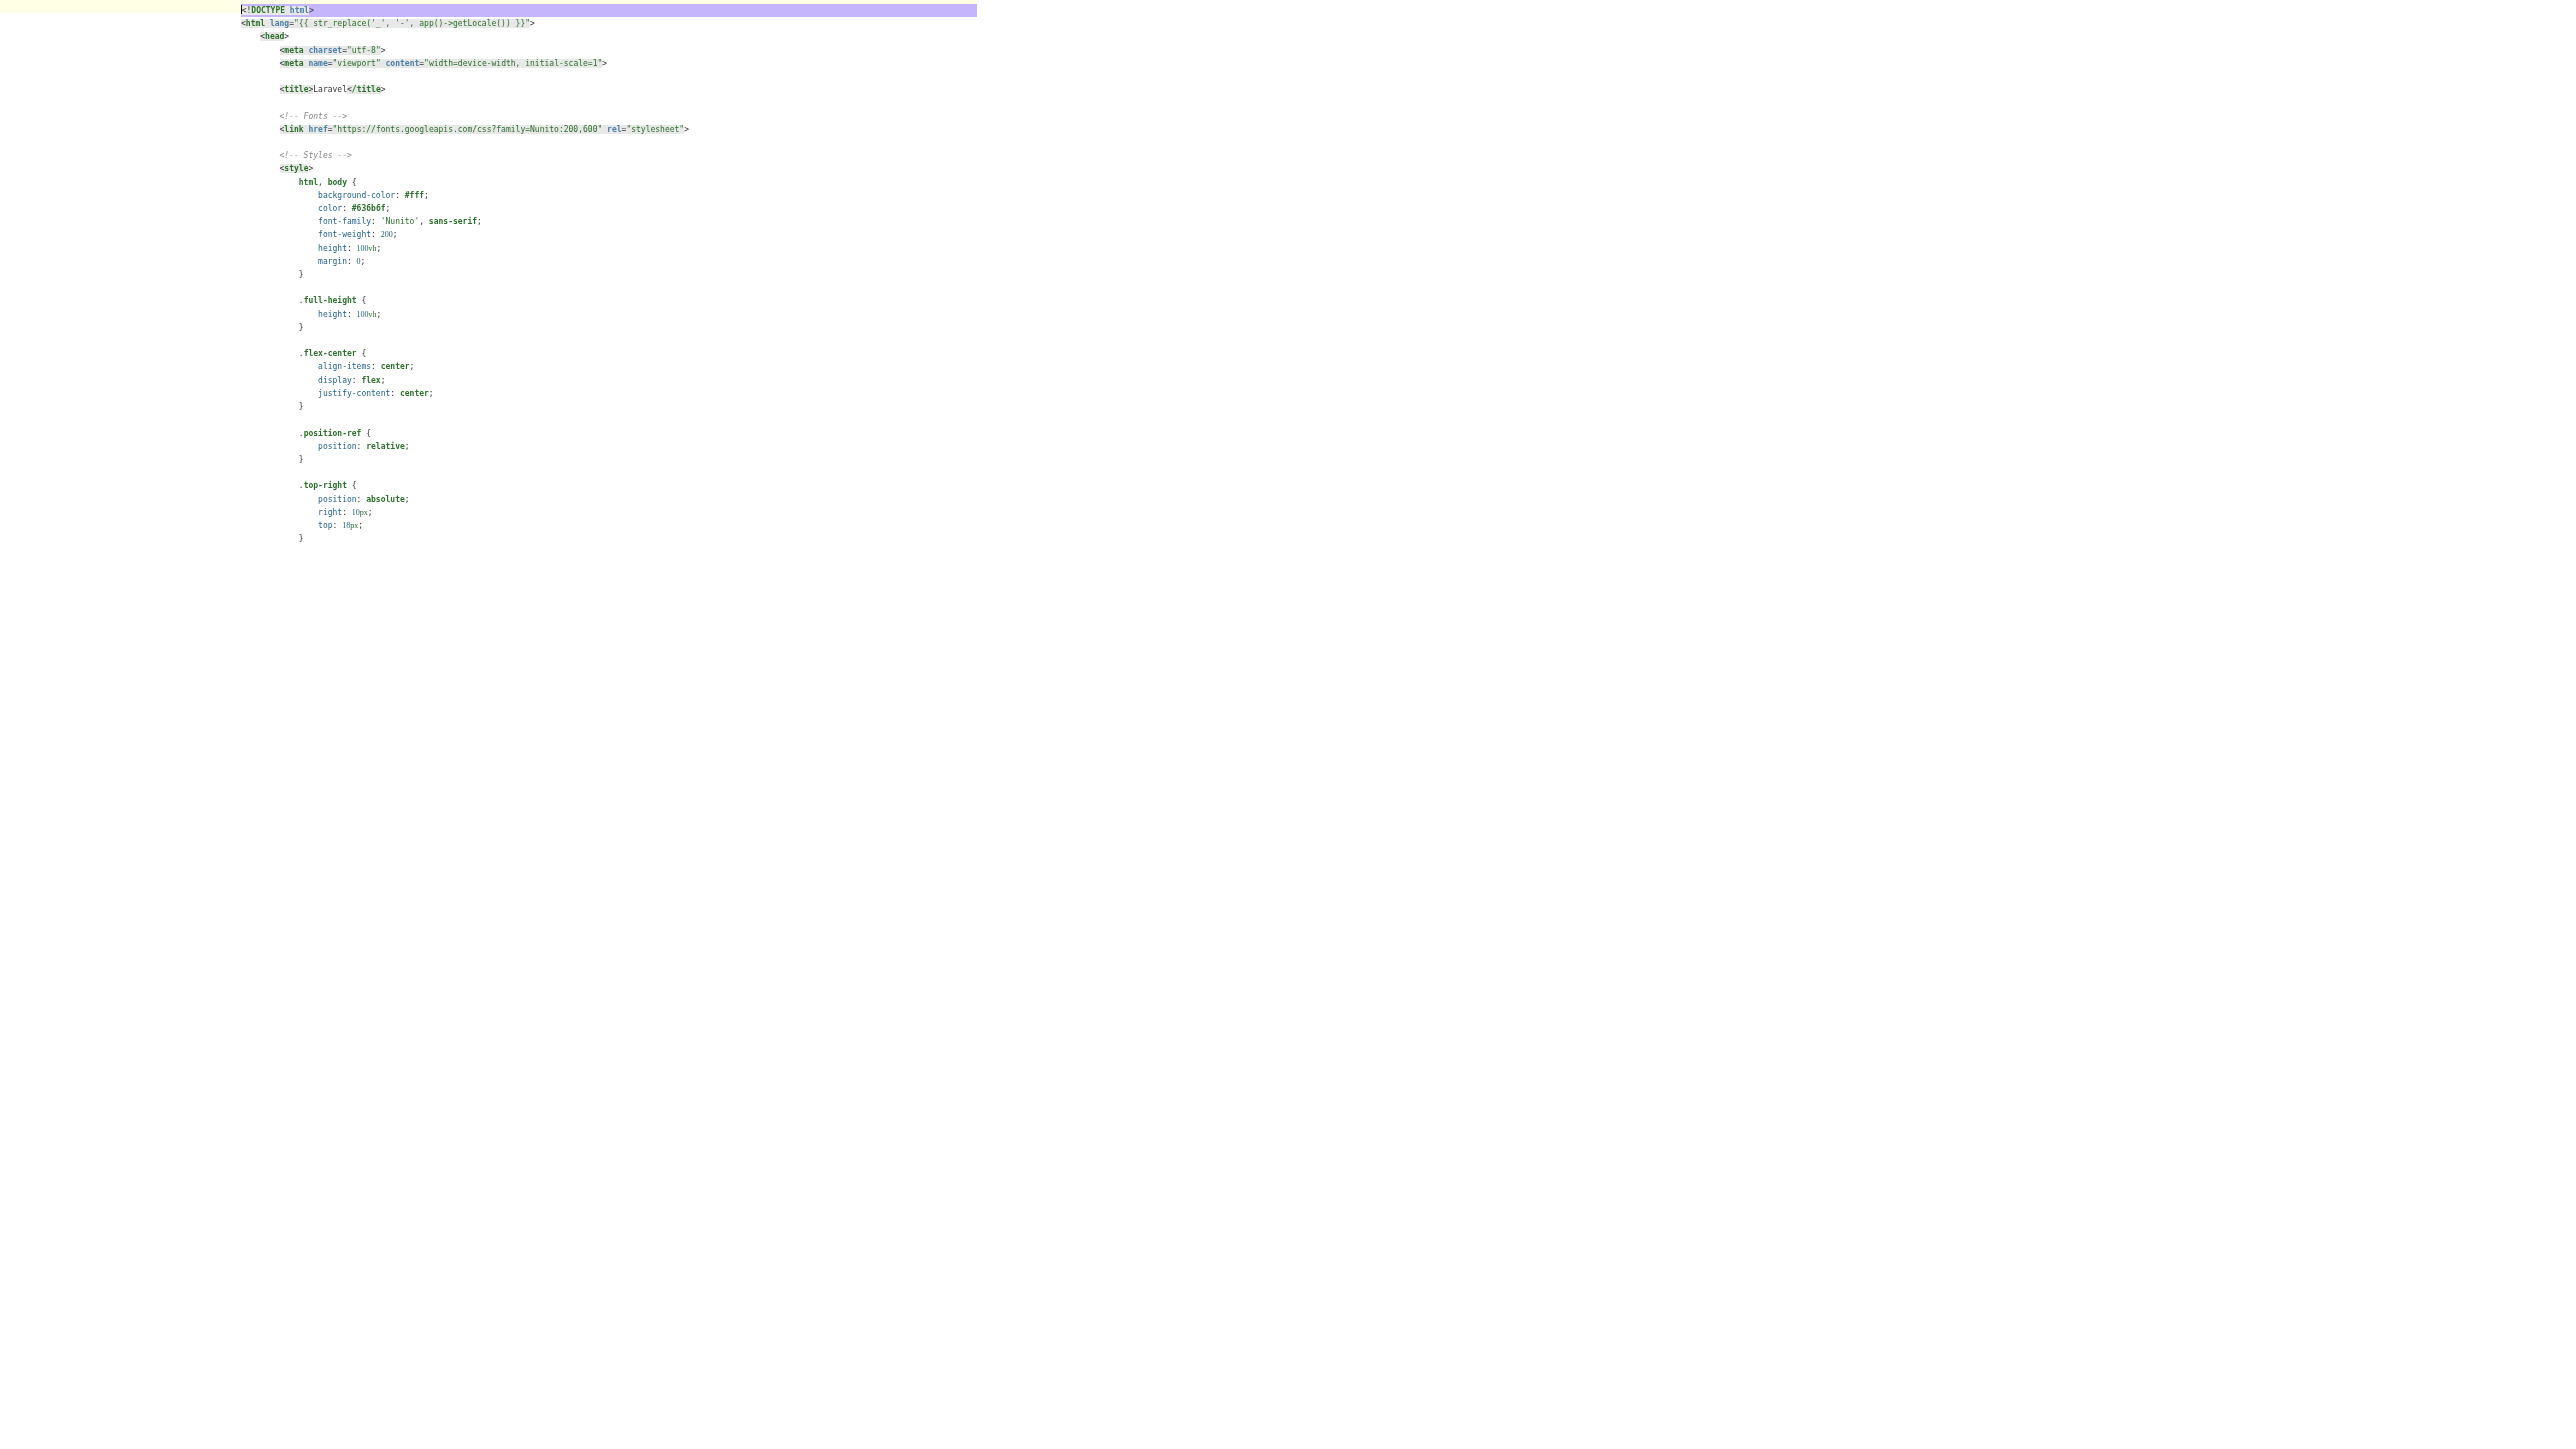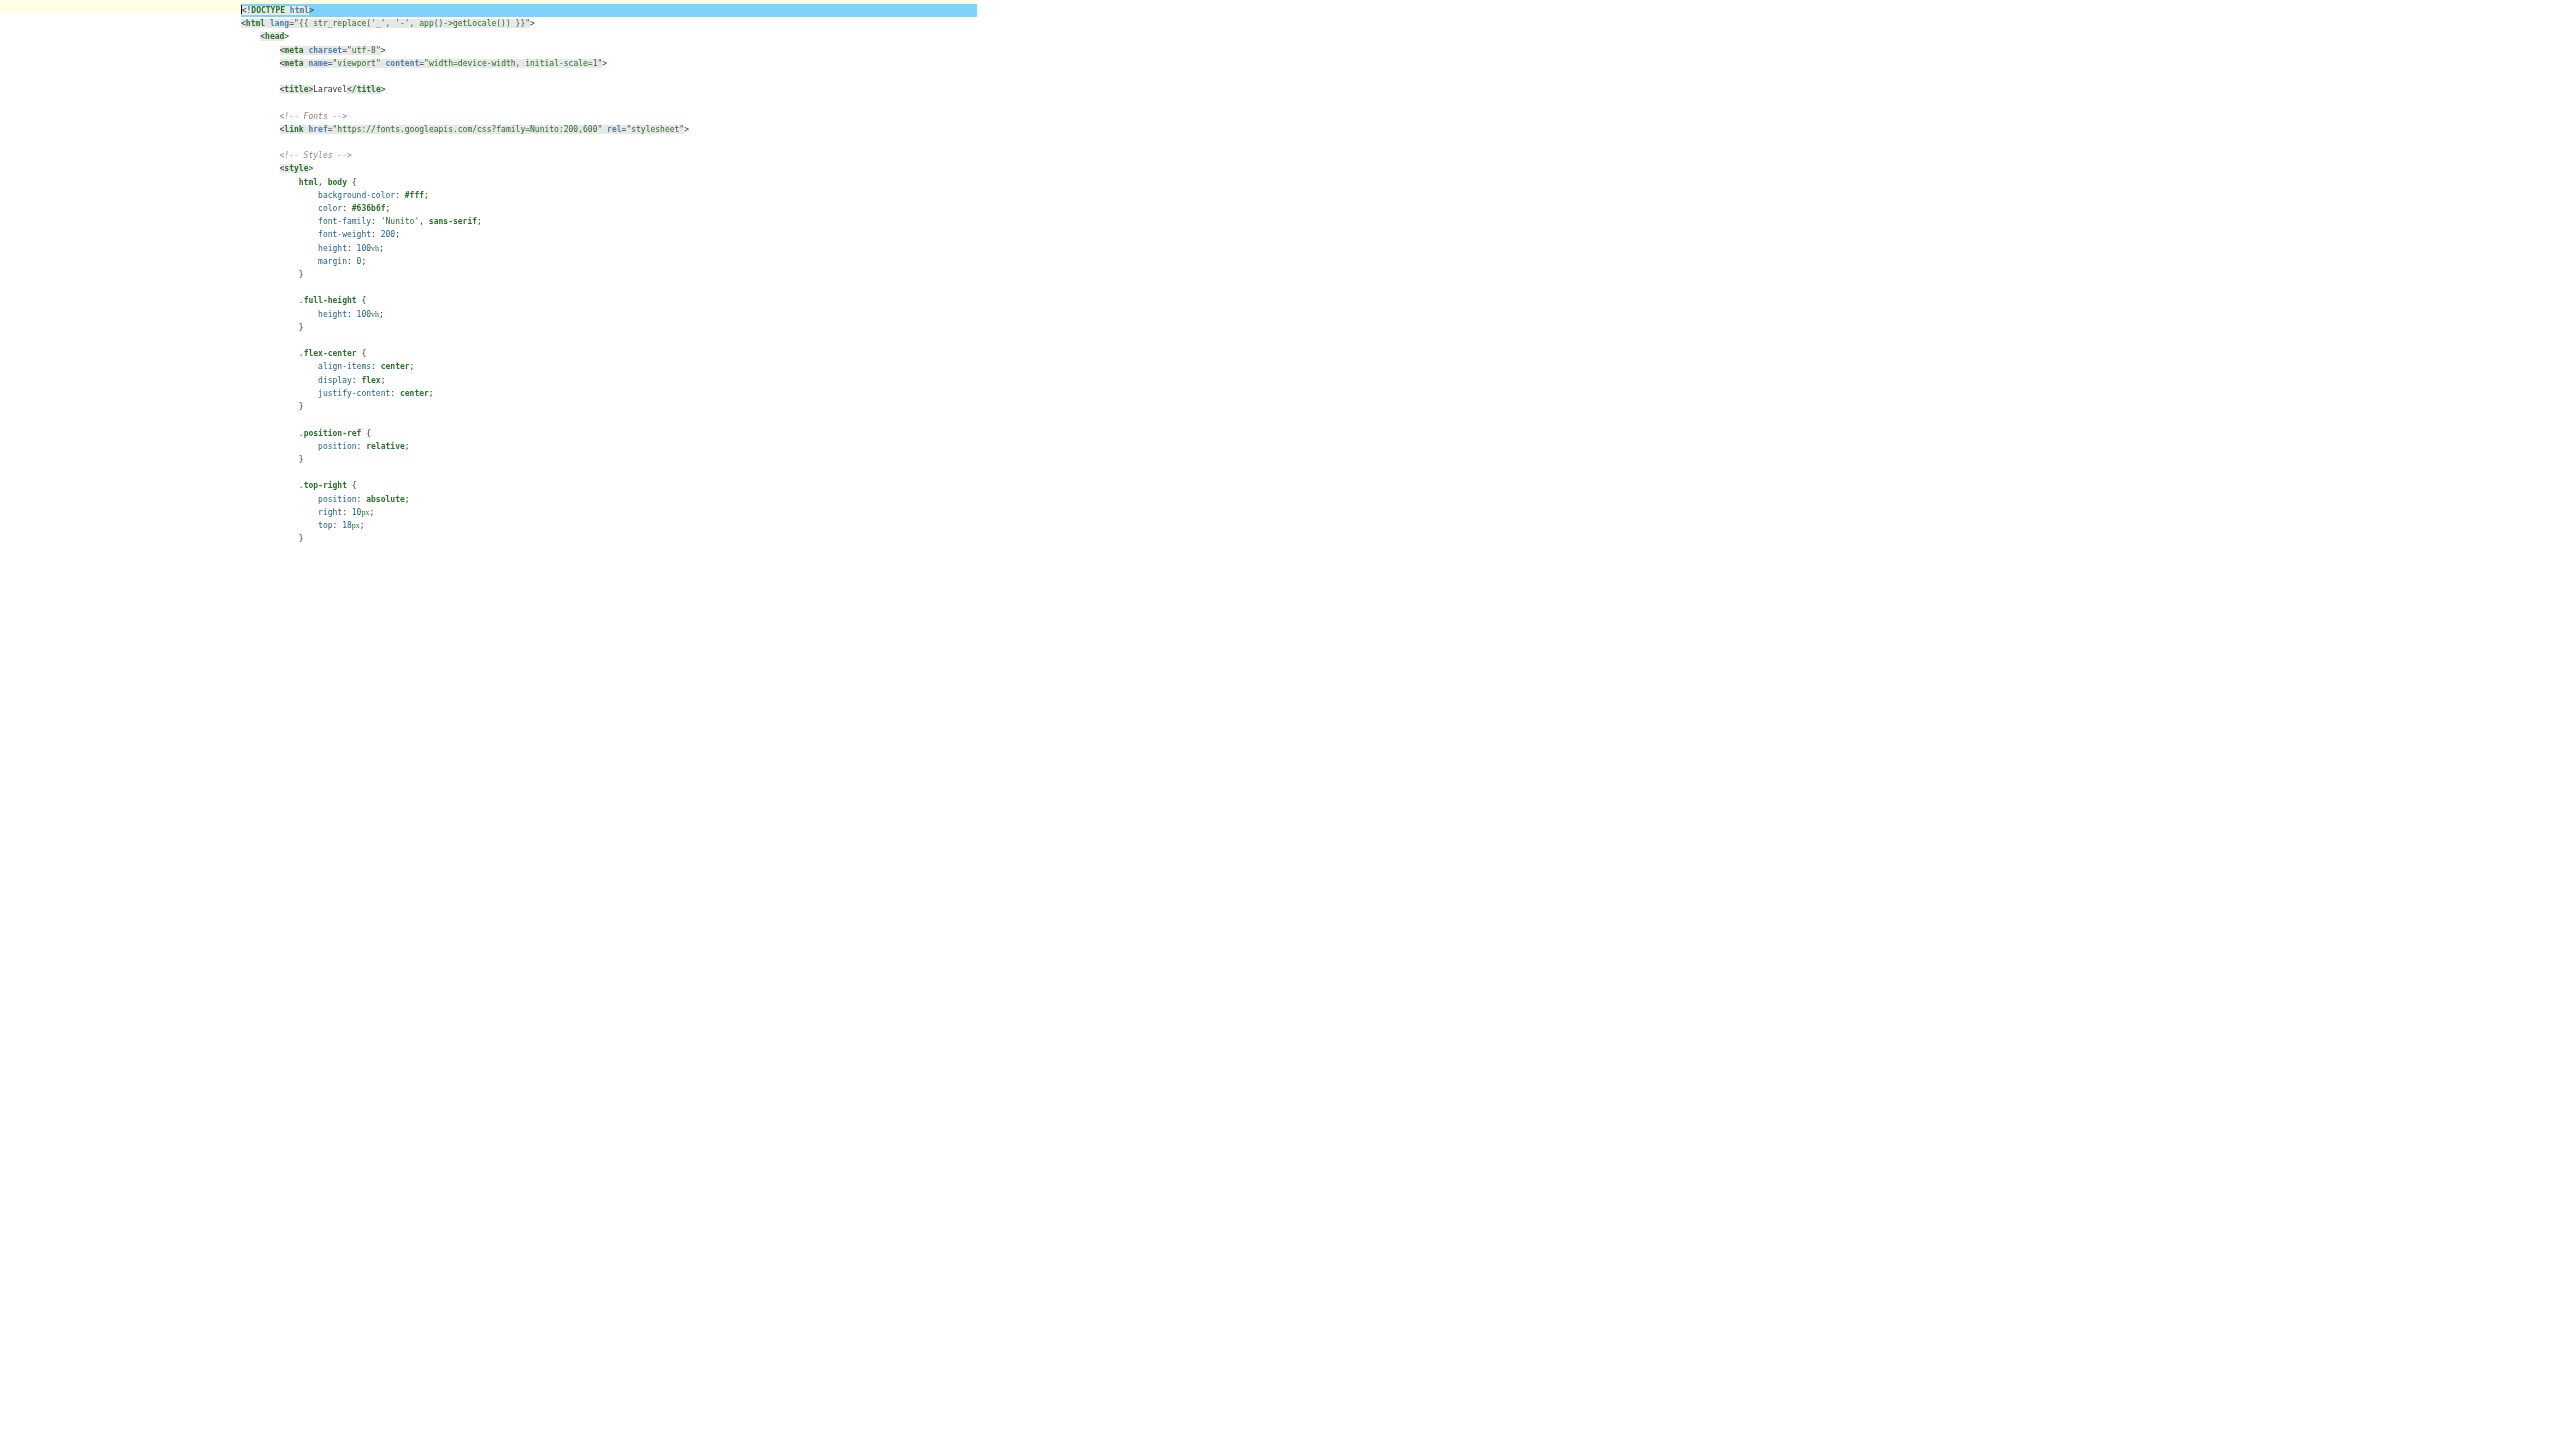--- a/index.html
+++ b/index.html
@@ -26,39 +26,39 @@
 }
 .code-area {
   padding-left: 241px;
   line-height: 13.2px;
   white-space: pre;
   font-family: "Menlo", "Consolas", "DejaVu Sans Mono", monospace;
   position: relative;
   top: -9.4px;
 }
 .first-line-highlight {
-  background: #7dd3fc;
+  background: #c4b5fd;
 }
 .cursor {
   display: inline-block;
   width: 0.7px;
   height: 9.4px;
   background: #000;
   vertical-align: -1.3px;
   position: relative;
 }
 
 
 .tag-bg   { background: #e8e8e8; color: #2a6f2a; font-weight: bold; }
 .tag-bg2  { background: #e8e8e8; }
 .kw-green { color: #2a6f2a; font-weight: bold; }
 .blue     { color: #4a7fa8; font-weight: bold; }
 .navy     { color: #1f5f8b; font-weight: normal; }
 .str      { color: #2a6f2a; }
-.num      { color: #205f7c; }
+.num      { color: #205f7c; font-family: Liberation Serif, serif; }
 .unit     { color: #2a6f2a; font-family: Liberation Serif, serif; }
 .comment  { color: #888; font-style: italic; }
 .normal   { color: #333; }
 </style>
 </head>
 <body>
 
 <div class="top-bar">
   <span class="eye-icon">
     <svg viewBox="0 0 24 24" width="9.4" height="9.4">

